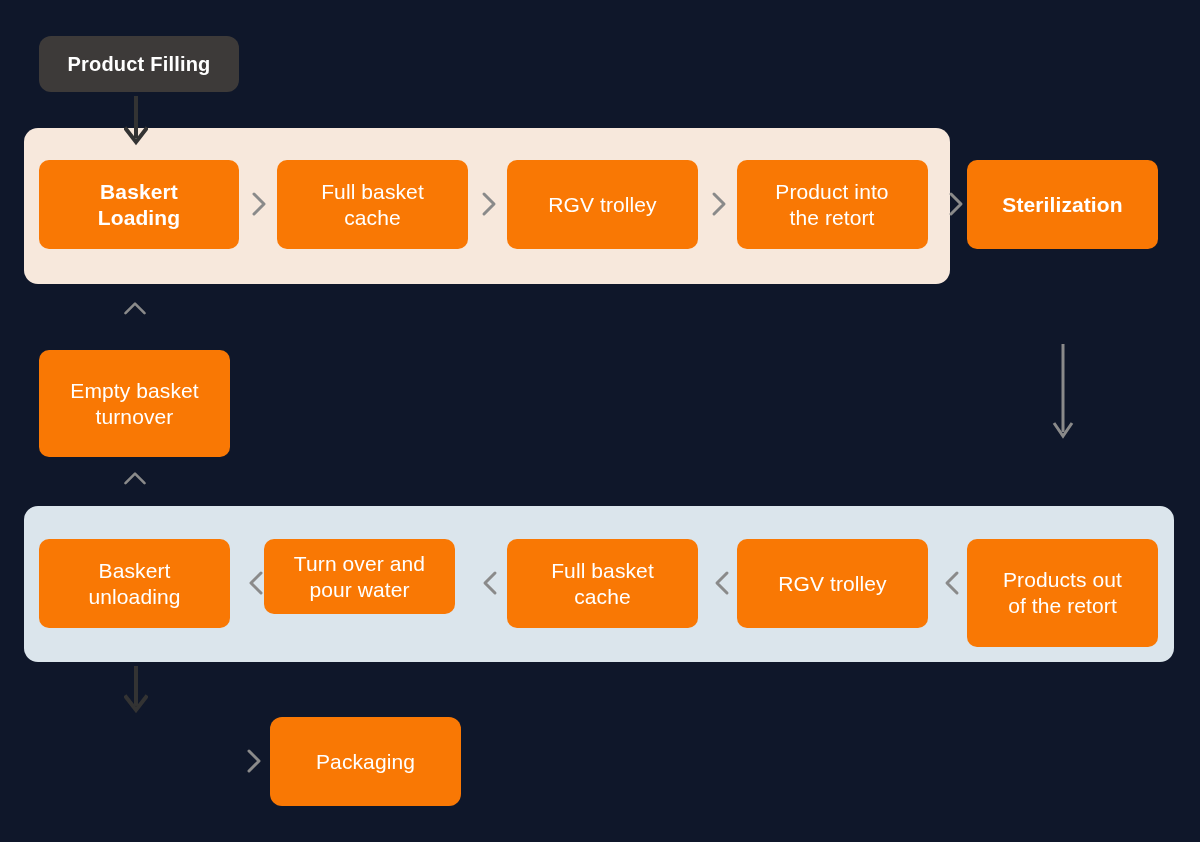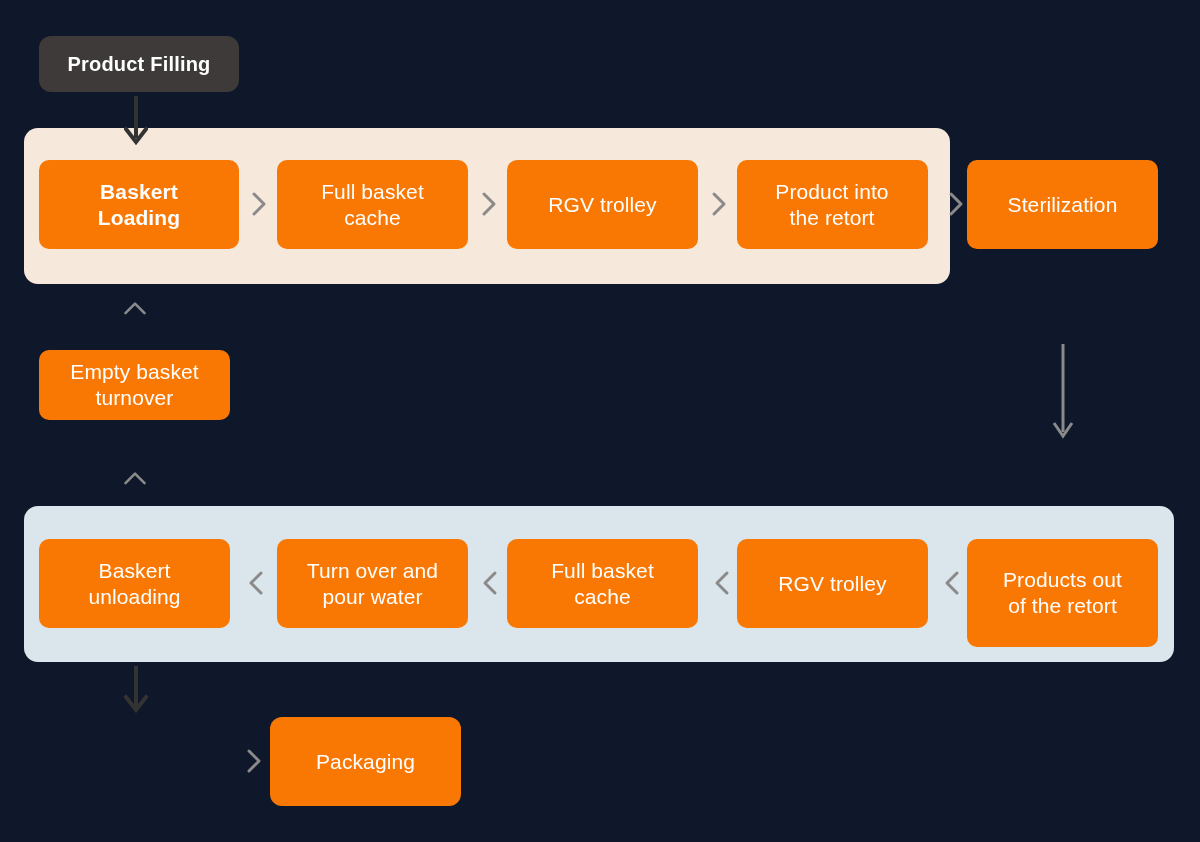--- a/index.html
+++ b/index.html
@@ -120,29 +120,29 @@
 
   <div class="node node-orange" style="left: 737px; top: 160px; width: 191px; height: 89px; font-weight: 400; padding-left: 9px;">Product into
 the retort</div>
 
   <div class="chev" style="left:943px; top:189px;">
     <svg width="20" height="30" viewBox="0 0 20 30">
       <polyline points="5,5 15,15 5,25" fill="none" stroke="#8a8a8a" stroke-width="3" stroke-linecap="round" stroke-linejoin="round"></polyline>
     </svg>
   </div>
 
-  <div class="node node-orange" style="left: 967px; top: 160px; width: 191px; height: 89px; font-weight: 400;">Sterilization</div>
+  <div class="node node-orange" style="left: 967px; top: 160px; width: 191px; height: 89px; font-weight: 700;">Sterilization</div>
 
   <div class="chev" style="left:122px; top:293px;">
     <svg width="30" height="22" viewBox="0 0 30 22">
       <polyline points="4,17 15,6 26,17" fill="none" stroke="#8a8a8a" stroke-width="3" stroke-linecap="round" stroke-linejoin="round"></polyline>
     </svg>
   </div>
 
-  <div class="node node-orange" style="left:39px; top:350px; width:191px; height:70px;">Empty basket
+  <div class="node node-orange" style="left:39px; top:350px; width:191px; height:107px;">Empty basket
 turnover</div>
 
   <div class="chev" style="left:122px; top:463px;">
     <svg width="30" height="22" viewBox="0 0 30 22">
       <polyline points="4,17 15,6 26,17" fill="none" stroke="#8a8a8a" stroke-width="3" stroke-linecap="round" stroke-linejoin="round"></polyline>
     </svg>
   </div>
 
   <div class="arrow" style="left:1051px; top:344px;">
     <svg width="24" height="98" viewBox="0 0 24 98">
@@ -153,21 +153,21 @@
 
   <div class="node node-orange" style="left:39px; top:539px; width:191px; height:89px;">Baskert
 unloading</div>
 
   <div class="chev" style="left:243px; top:568px;">
     <svg width="20" height="30" viewBox="0 0 20 30">
       <polyline points="15,5 5,15 15,25" fill="none" stroke="#8a8a8a" stroke-width="3" stroke-linecap="round" stroke-linejoin="round"></polyline>
     </svg>
   </div>
 
-  <div class="node node-orange" style="left:277px; top:539px; width:191px; height:89px;">Turn over and
+  <div class="node node-orange" style="left:264px; top:539px; width:191px; height:75px;">Turn over and
 pour water</div>
 
   <div class="chev" style="left:477px; top:568px;">
     <svg width="20" height="30" viewBox="0 0 20 30">
       <polyline points="15,5 5,15 15,25" fill="none" stroke="#8a8a8a" stroke-width="3" stroke-linecap="round" stroke-linejoin="round"></polyline>
     </svg>
   </div>
 
   <div class="node node-orange" style="left:507px; top:539px; width:191px; height:89px;">Full basket
 cache</div>

